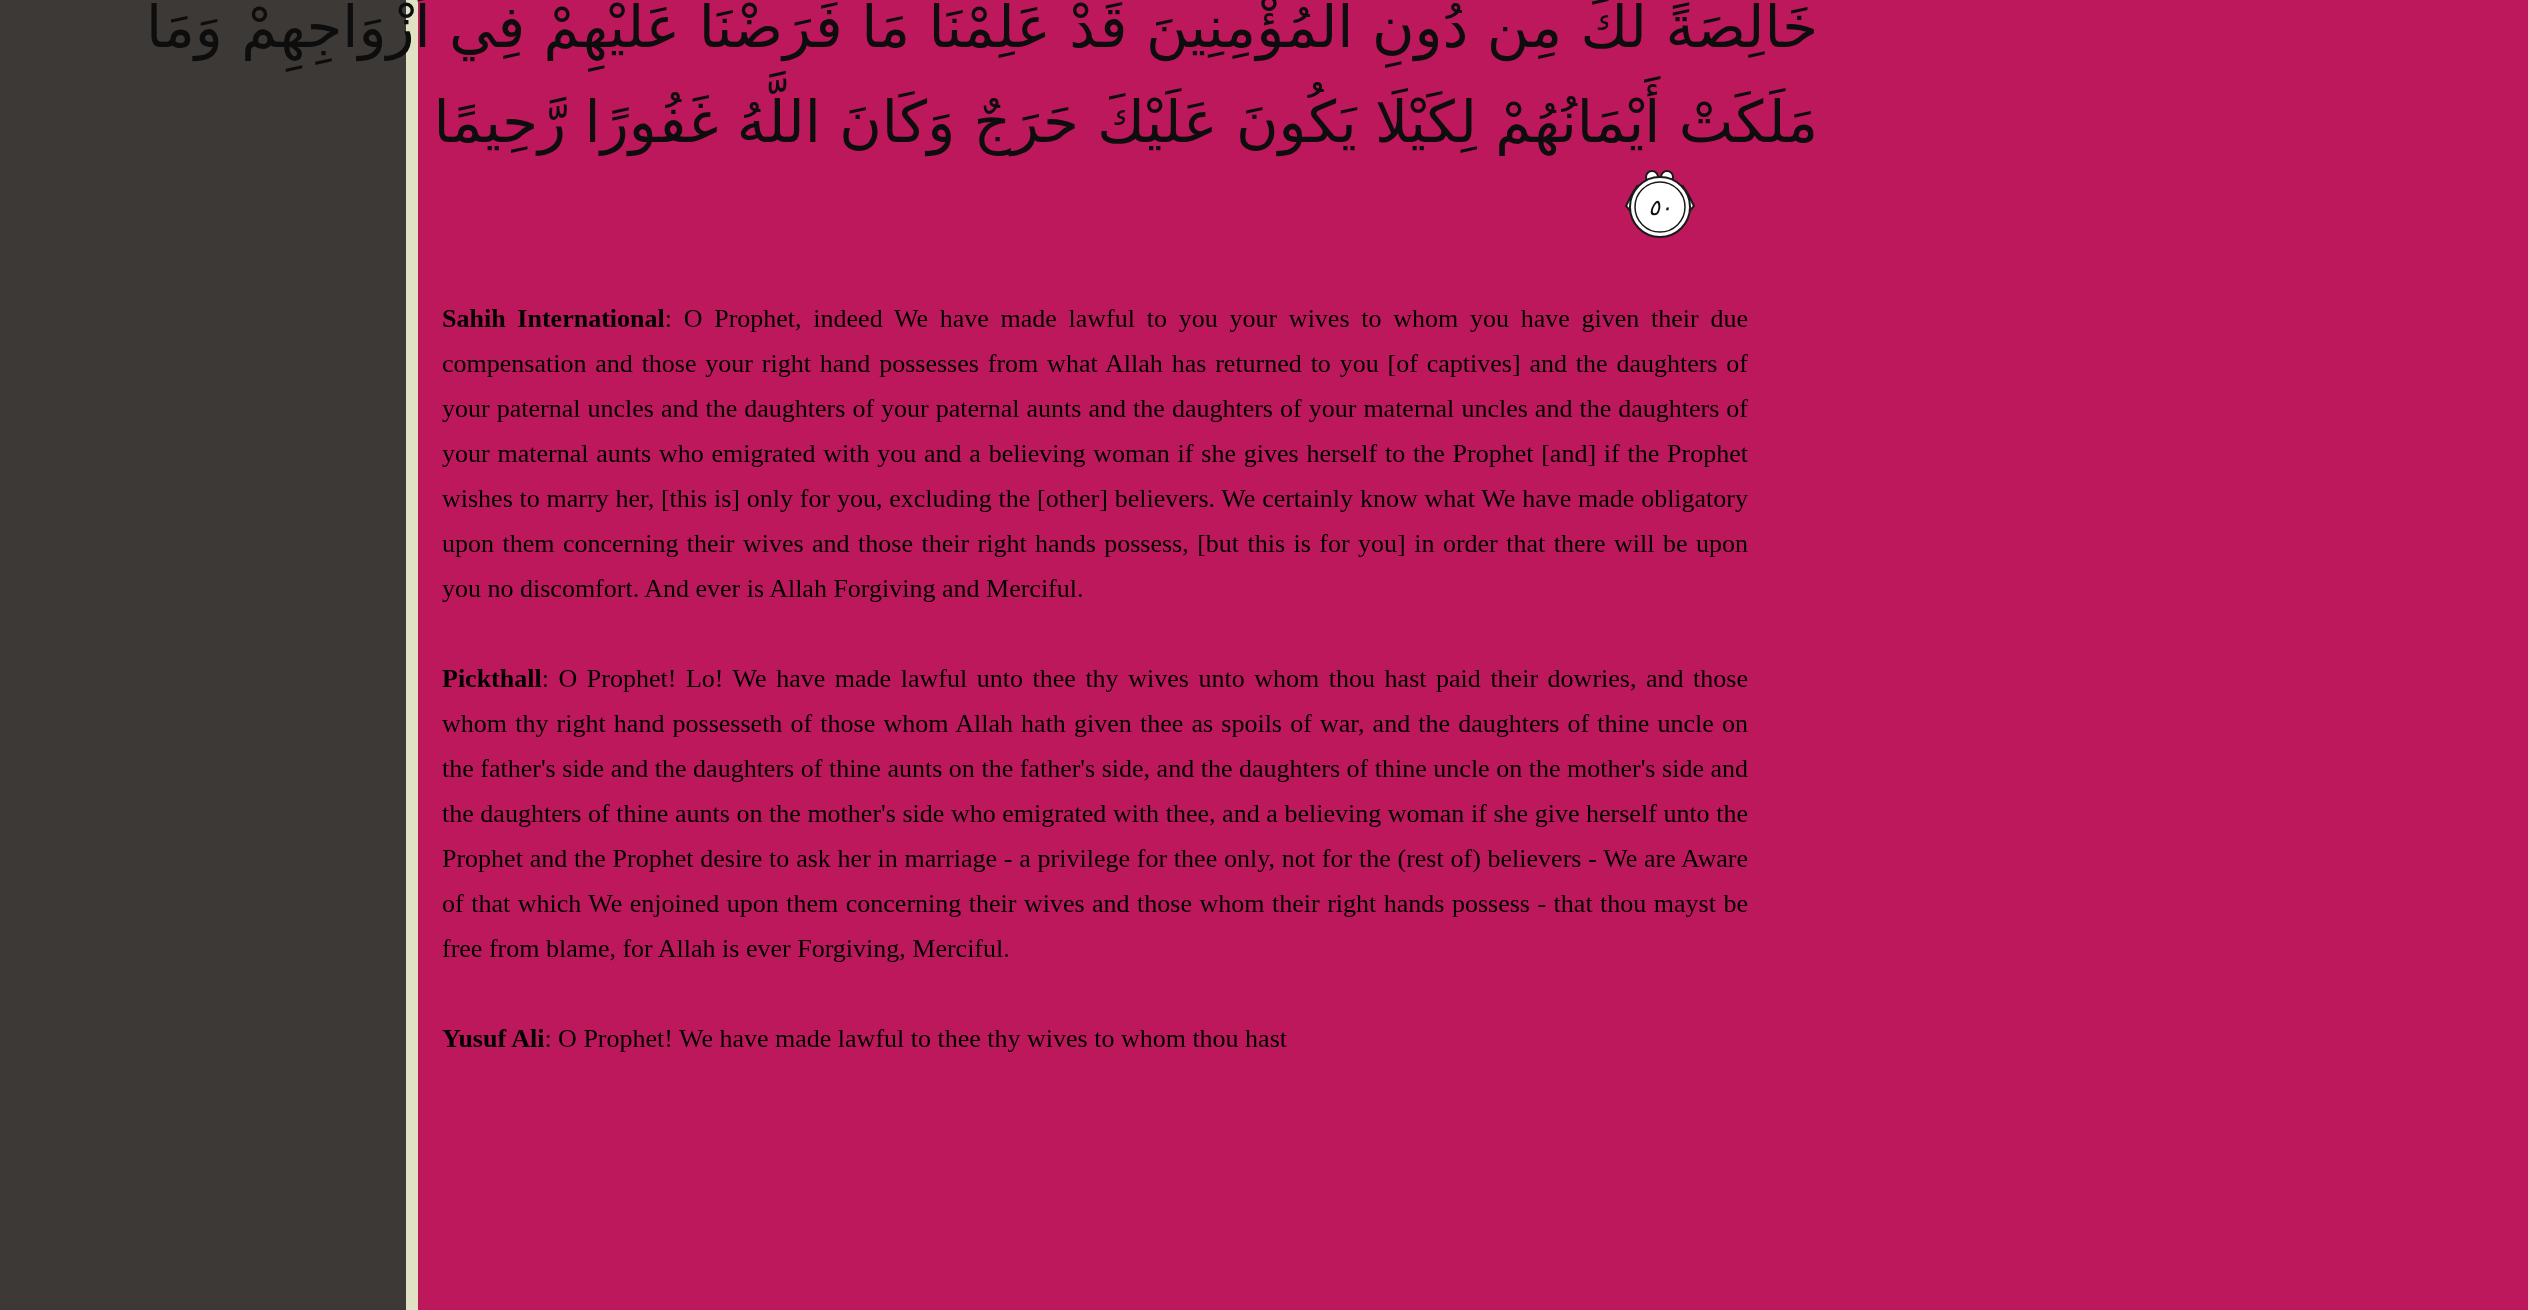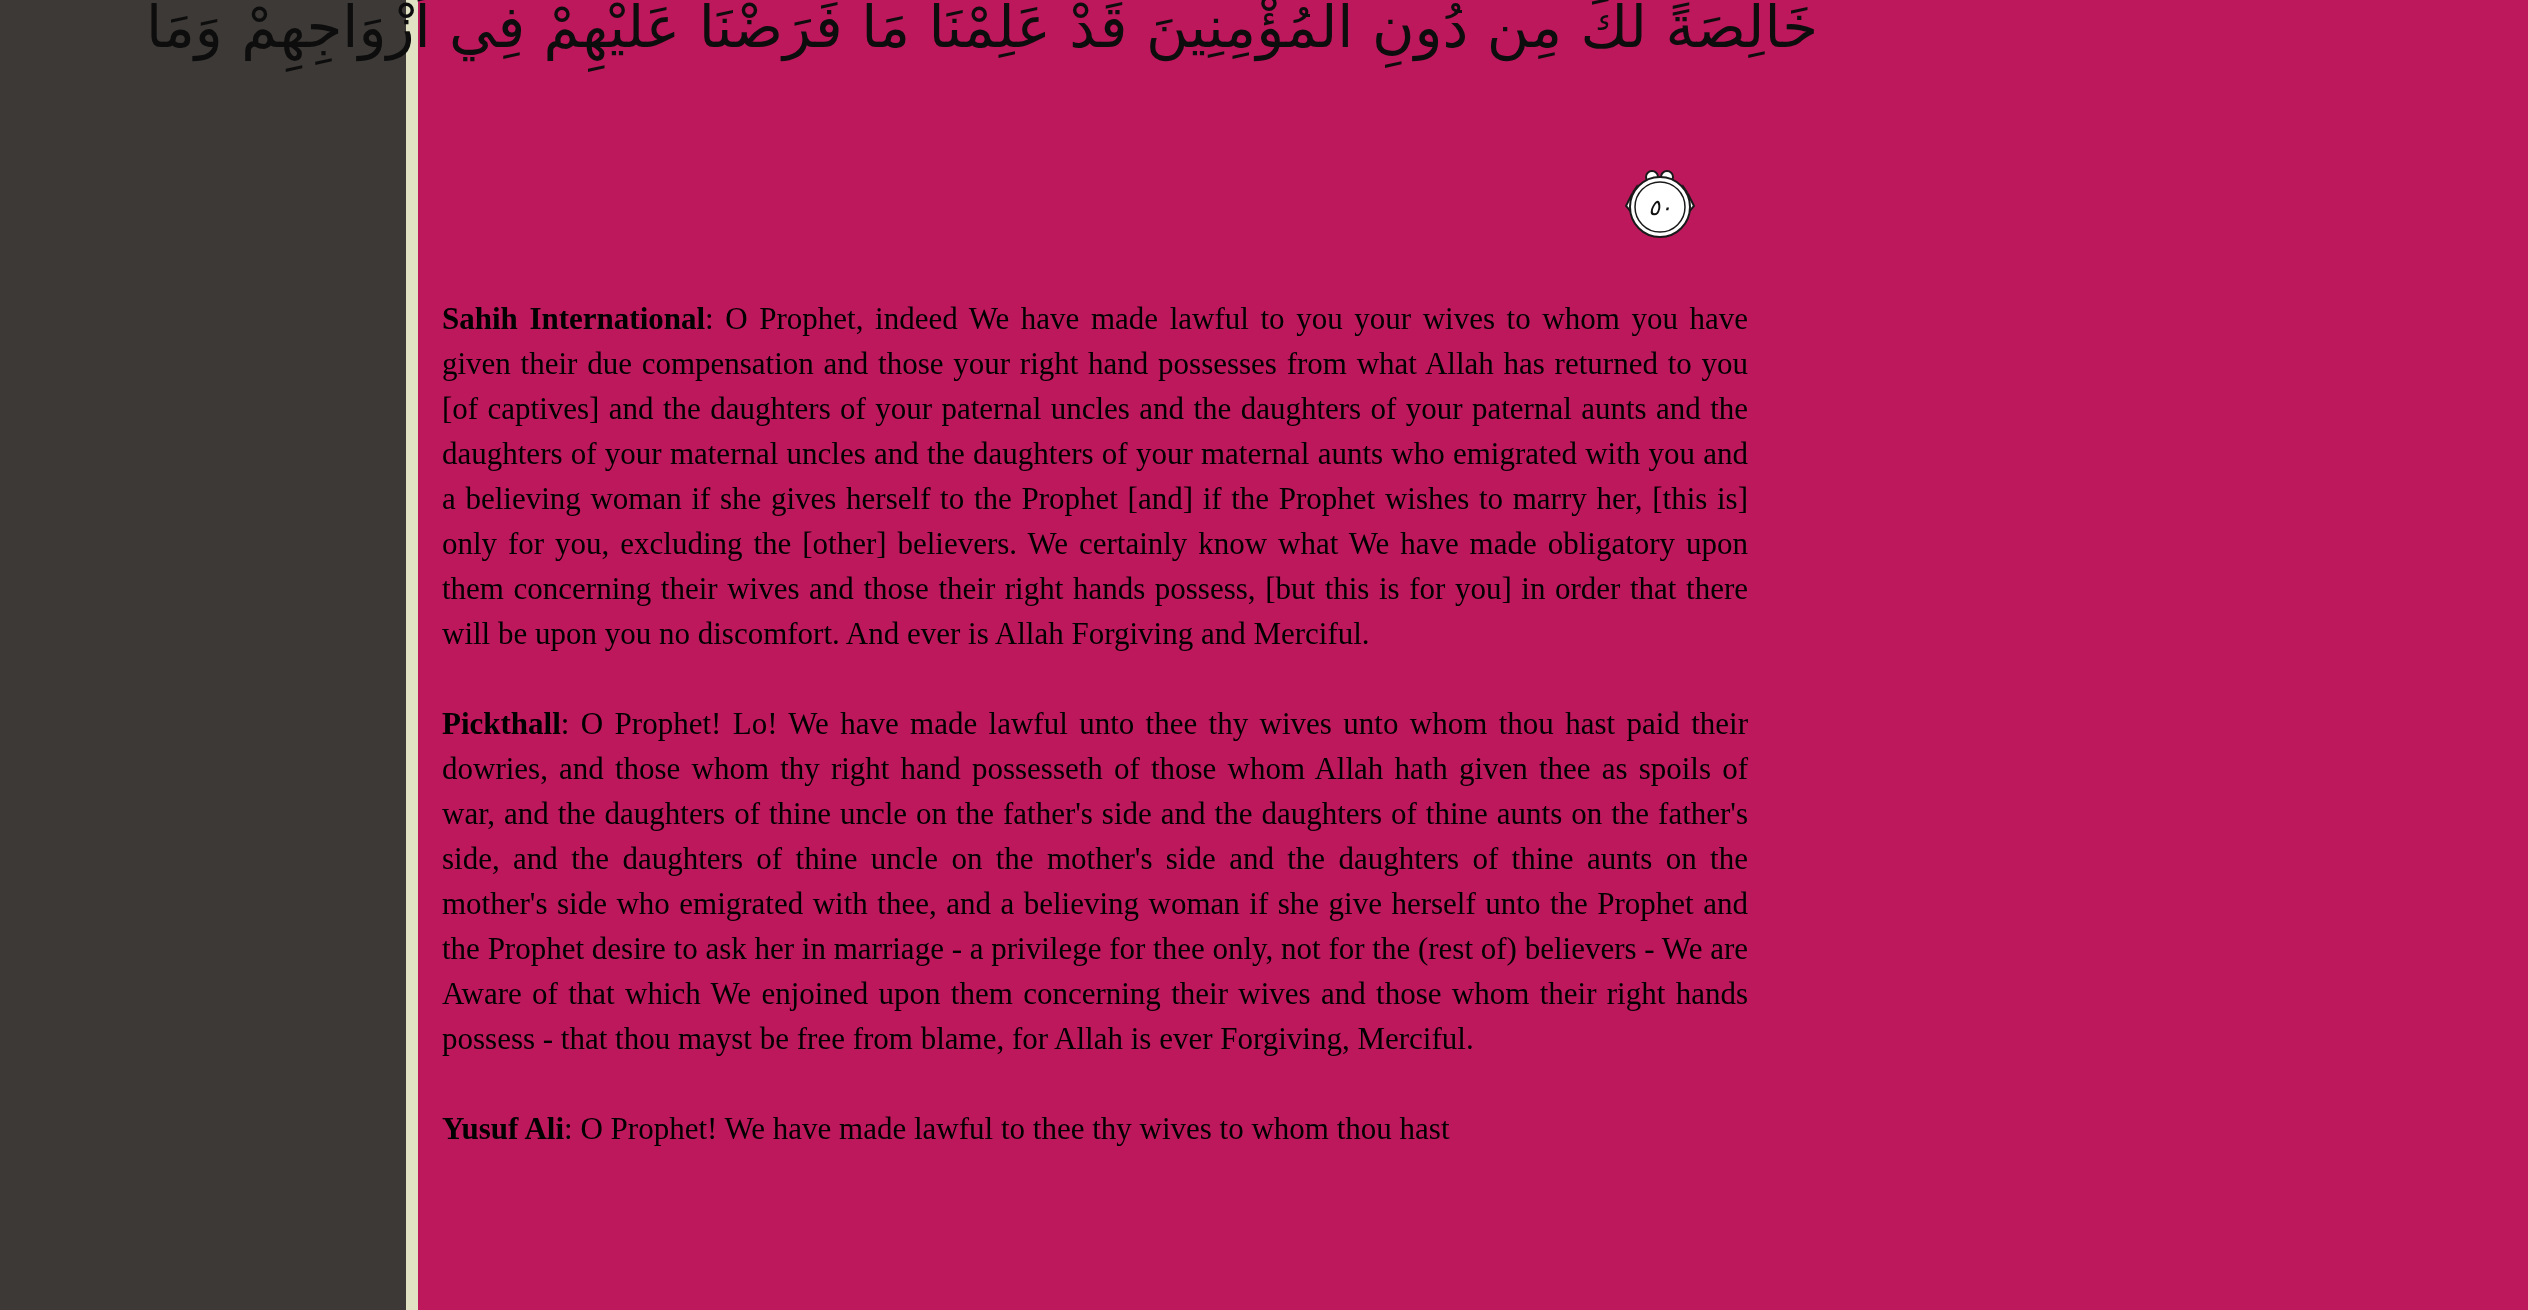--- a/index.html
+++ b/index.html
@@ -64,36 +64,37 @@
   
   .column {
     position: absolute;
     left: 24px; top: 0;
     width: 1306px;
     padding-top: 296px;
     color: #000000;
   }
   .trans {
     margin: 0 0 45px 0;
-    font-size: 31px;
+    font-size: 26px;
     line-height: 45px;
     text-align: justify;
   }
   .trans b { font-weight: bold; }
 </style>
 </head>
 <body>
 
 <div class="sidebar"></div>
 <div class="divider-strip"></div>
 
 <div class="content">
 
   <div class="mushaf">
     <span class="aline">خَالِصَةً لَكَ مِن دُونِ الْمُؤْمِنِينَ قَدْ عَلِمْنَا مَا فَرَضْنَا عَلَيْهِمْ فِي أَزْوَاجِهِمْ وَمَا</span>
+    <span class="aline">مَلَكَتْ أَيْمَانُهُمْ لِكَيْلَا يَكُونَ عَلَيْكَ حَرَجٌ وَكَانَ اللَّهُ غَفُورًا رَّحِيمًا</span>
   </div>
 
   <div class="ayah-medallion">
     <svg width="70" height="72" viewBox="0 0 70 72">
 
       <circle cx="27" cy="9" r="6" fill="#ffffff" stroke="#1a1a1a" stroke-width="2"></circle>
       <circle cx="42" cy="9" r="6" fill="#ffffff" stroke="#1a1a1a" stroke-width="2"></circle>
 
       <path d="M6 28 L1 38 L7 45 Z" fill="#ffffff" stroke="#1a1a1a" stroke-width="2"></path>
       <path d="M64 28 L69 38 L63 45 Z" fill="#ffffff" stroke="#1a1a1a" stroke-width="2"></path>

